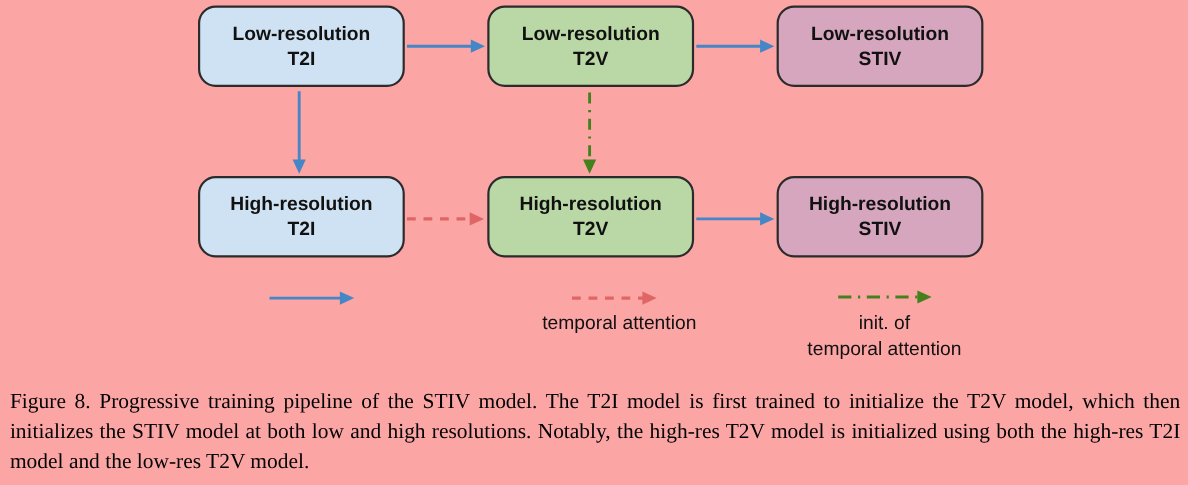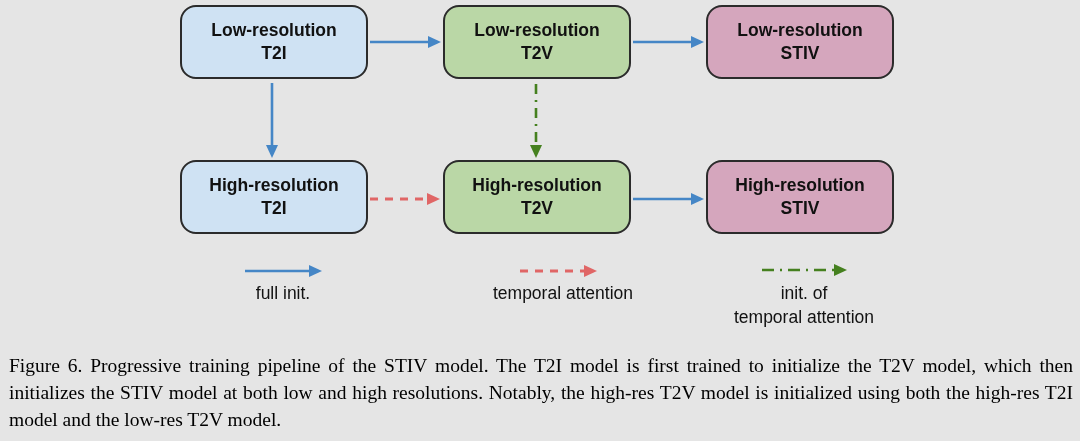--- a/index.html
+++ b/index.html
@@ -5,21 +5,21 @@
   html, body {
     margin: 0; padding: 0;
     background: #ffffff;
     width: 1080px; height: 441px;
     overflow: hidden;
     font-family: "Liberation Sans", sans-serif;
   }
   .canvas {
     position: relative;
     width: 1080px; height: 441px;
-    background: #e5e5e5;
+    background: #fca5a5;
   }
   svg.arrow-layer {
     position: absolute; left: 0; top: 0;
     width: 1080px; height: 441px;
     pointer-events: none;
   }
   .stroke-blue  { stroke: var(--arrow-blue);  }
   .stroke-red   { stroke: var(--arrow-red);   }
   .stroke-green { stroke: var(--arrow-green); }
   .fill-blue  { fill: var(--arrow-blue);  }
@@ -134,27 +134,23 @@
   </div>
   <div class="box green" style="left:443px; top:160px;">
     <div>High-resolution</div>
     <div>T2V</div>
   </div>
   <div class="box pink" style="left:706px; top:160px;">
     <div>High-resolution</div>
     <div>STIV</div>
   </div>
 
-  <div class="legend-item" style="left:198px; top:281px; width:170px;">
-    <div>full init.</div>
-    <div></div>
-  </div>
   <div class="legend-item" style="left:463px; top:281px; width:200px;">
     <div>temporal attention</div>
   </div>
   <div class="legend-item" style="left:704px; top:281px; width:200px;">
     <div>init. of</div>
     <div>temporal attention</div>
   </div>
 
-  <div class="caption">Figure 6. Progressive training pipeline of the STIV model. The T2I model is first trained to initialize the T2V model, which then initializes the STIV model at both low and high resolutions. Notably, the high-res T2V model is initialized using both the high-res T2I model and the low-res T2V model.</div>
+  <div class="caption">Figure 8. Progressive training pipeline of the STIV model. The T2I model is first trained to initialize the T2V model, which then initializes the STIV model at both low and high resolutions. Notably, the high-res T2V model is initialized using both the high-res T2I model and the low-res T2V model.</div>
 
 </div>
 
 </body></html>

